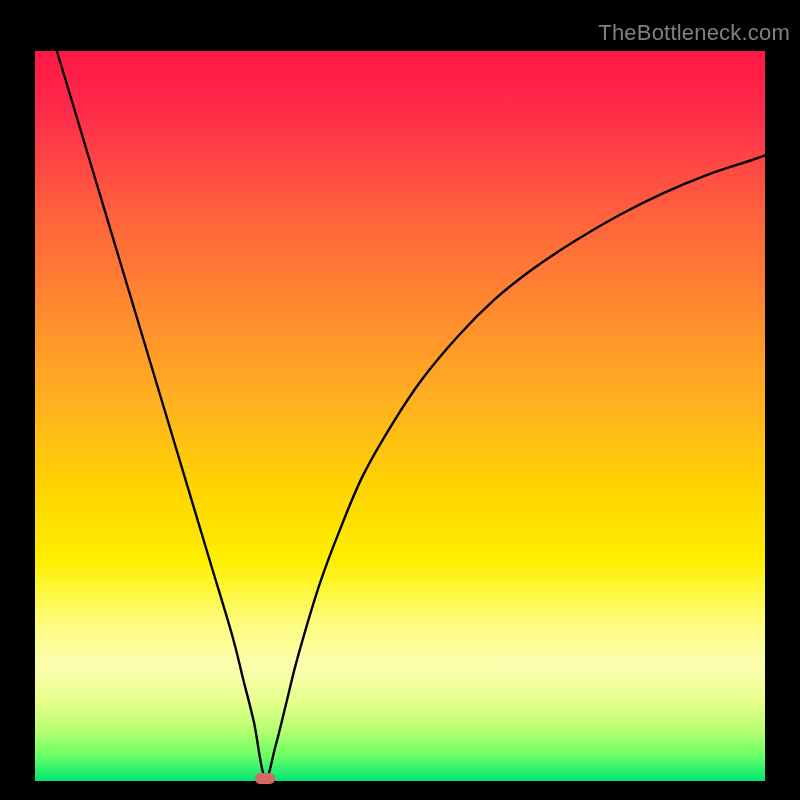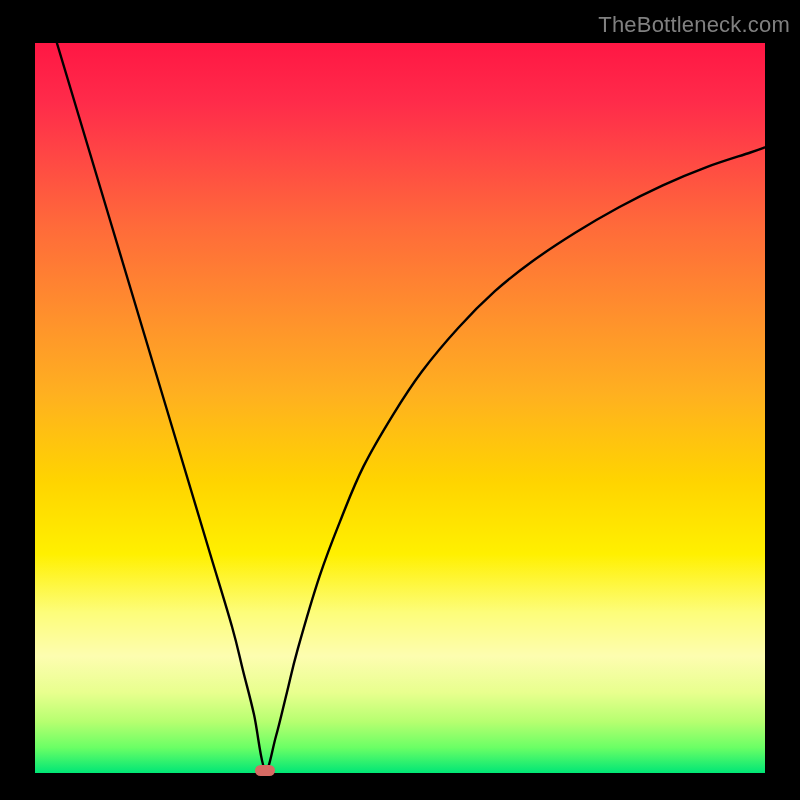--- a/index.html
+++ b/index.html
@@ -7,21 +7,21 @@
     padding: 0;
     width: 800px;
     height: 800px;
     background: #000;
     overflow: hidden;
     font-family: Arial, Helvetica, sans-serif;
   }
   .frame {
     position: absolute;
     left: 0;
-    top: 8px;
+    top: 16px;
     width: 800px;
     height: 664px;
     background: #000;
   }
   .plot-area {
     position: absolute;
     left: 35px;
     top: 35px;
     width: 730px;
     height: 730px;

